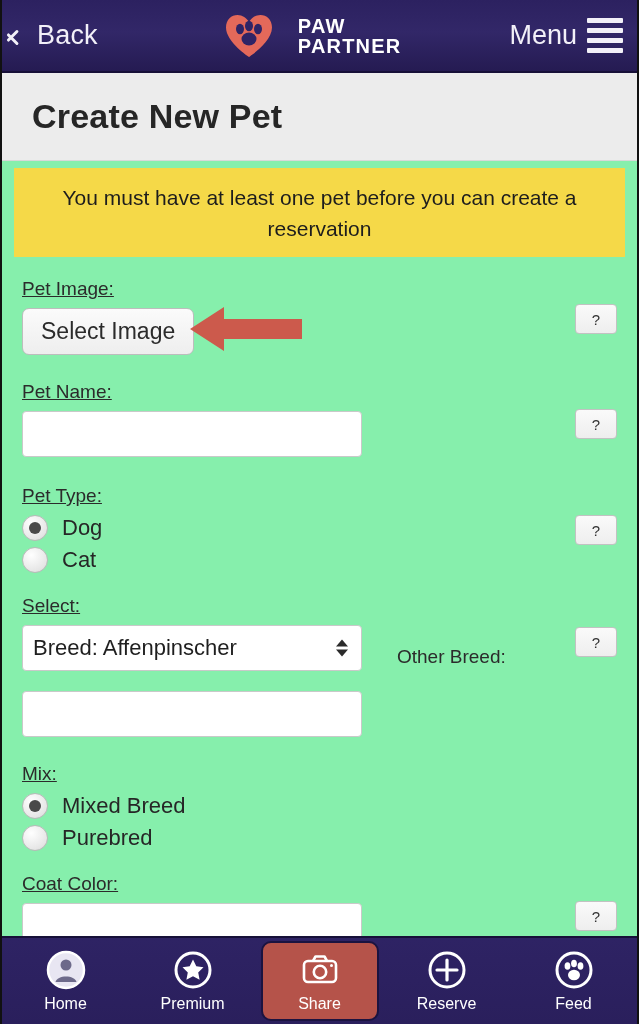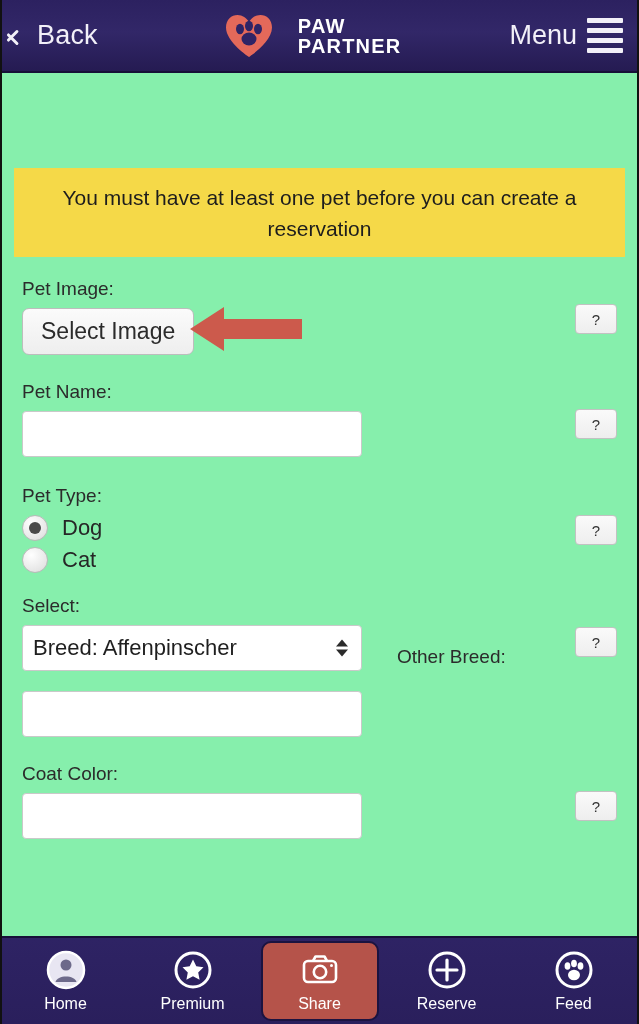--- a/index.html
+++ b/index.html
@@ -69,21 +69,21 @@
   }
   .warning-text { font-size: 21px; color: #1d1d1d; line-height: 31px; }
 
   
   .form {
     position: absolute; top: 268px; left: 0; right: 0; bottom: 88px;
     padding: 10px 20px 0 20px;
     overflow: hidden;
   }
   .field { position: relative; }
-  .label { font-size: 19px; color: #2b2b2b; margin-bottom: 8px; display: block; }
+  .label { font-size: 19px; color: #2b2b2b; margin-bottom: 8px; display: block; text-decoration: underline; }
 
   .select-image-btn {
     display: inline-block;
     background: linear-gradient(180deg, #fbfbfb 0%, #eeeeee 100%);
     border: 1px solid #bdbdbd; border-radius: 7px;
     padding: 9px 18px; font-size: 23px; color: #2b2b2b;
     cursor: pointer;
   }
   .text-input {
     width: 340px; height: 46px;
@@ -186,20 +186,23 @@
       <span class="menu-label">Menu</span>
       <span class="hamburger">
         <i></i>
           <i></i>
           <i></i>
           <i></i>
       </span>
     </div>
   </div>
 
+  <div class="page-title-bar">
+    <div class="page-title">Create New Pet</div>
+  </div>
 
   <div class="warning">
     <div class="warning-text">You must have at least one pet before you can create a reservation</div>
   </div>
 
   <div class="form">
 
     <div class="field" style="margin-bottom:26px;">
       <span class="label">Pet Image:</span>
       <button class="select-image-btn">Select Image</button>
@@ -237,20 +240,31 @@
         </span>
       </div>
       <span class="other-breed-label" style="top:62px;">Other Breed:</span>
       <button class="help-btn" style="top:32px;">?</button>
     </div>
 
     <div class="field" style="margin-bottom:26px;">
       <input class="text-input" type="text" value="" style="">
     </div>
 
+    <div class="field" style="margin-bottom:22px;">
+      <span class="label">Mix:</span>
+      <div class="radio-row">
+        <span class="radio checked"></span>
+        <span class="radio-label">Mixed Breed</span>
+      </div>
+      <div class="radio-row">
+        <span class="radio"></span>
+        <span class="radio-label">Purebred</span>
+      </div>
+    </div>
 
     <div class="field">
       <span class="label">Coat Color:</span>
       <input class="text-input" type="text" value="" style="">
       <button class="help-btn" style="top:28px;">?</button>
     </div>
 
   </div>
 
   <svg class="annot-arrow" viewBox="0 0 112 46">

